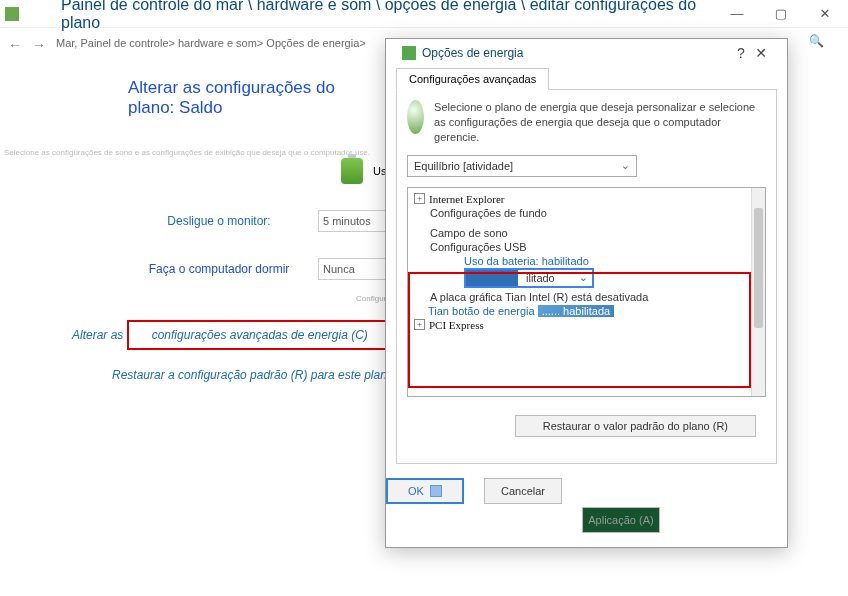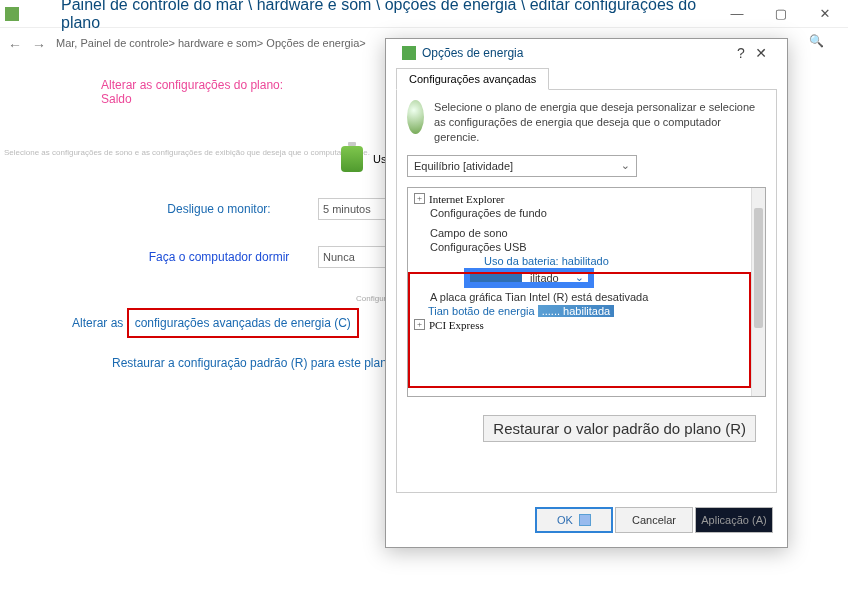--- a/index.html
+++ b/index.html
@@ -35,21 +35,21 @@
       color: #555;
     }
     .nav-arrow { font-size: 14px; color: #777; cursor: pointer; }
     .breadcrumb-row { flex: 1; display: flex; align-items: center; font-size: 11px; color: #666; }
     .search-icon { position: absolute; right: 24px; top: 6px; color: #555; font-size: 12px; }
     
     .content {
       position: relative;
       padding: 20px 16px 16px 16px;
     }
-    .plan-title { color: #ec4899; font-size: 12px; margin-left: 85px; max-width: 210px; }
+    .plan-title { color: #1d4ed8; font-size: 17px; margin-left: 112px; max-width: 210px; }
     .faint-desc {
       position: absolute; left: 4px; top: 90px;
       font-size: 8px; color: #bbb; max-width: 370px;
     }
     .use-row {
       display: flex; align-items: center; gap: 10px;
       margin-left: 325px; margin-top: 40px;
     }
     .battery-ico {
       width: 22px; height: 26px;
@@ -63,22 +63,22 @@
     }
     .form-row { display:flex; align-items:center; gap:14px; margin-top:26px; margin-left:118px; color:#1b6ab1; font-size:12px;}
     .form-row .label { width: 170px; text-align: center; }
     .form-row .disabled-label { color:#1d4ed8; }
     .select-box {
       width: 90px; height: 22px; border: 1px solid #ccc;
       background:#fff; padding: 2px 4px; color:#555; font-size:11px;
       display:flex; align-items:center;
     }
     .links-area { margin-top: 40px; margin-left: 56px; }
-    .link { color:#1b6ab1; font-size:12px; cursor:pointer; }
-    .link.red-box { border: 2px solid #d40000; display:inline-block; padding:6px 6px;}
+    .link { color:#1b6ab1; font-size:12px; cursor:pointer;font-style:italic; }
+    .link.red-box { border: 2px solid #d40000; display:inline-block; padding:6px 23px;}
     .link.restore { color:#1b6ab1; display:block; margin-top:18px; margin-left:40px;}
     .faint-center { position:absolute; left:356px; top:236px; font-size:8px; color:#aaa;}
     
     .dialog {
       position: absolute; left: 385px; top: 38px;
       width: 403px; height: 510px;
       background: #fff; border: 1px solid #999;
       box-shadow: 0 4px 20px rgba(0,0,0,0.25);
       display:flex; flex-direction:column;
     }
@@ -120,52 +120,52 @@
       background:#f0f0f0; border-left:1px solid #ddd;
     }
     .tree .scrollbar .thumb { position:absolute; left:2px; right:2px; top:20px; height:120px; background:#c9c9c9; border-radius:2px;}
     .tree-row { display:flex; align-items:center; gap:4px; padding:1px 6px;}
     .exp { width:11px; height:11px; border:1px solid #888; font-size:9px; line-height:9px; text-align:center; color:#555; cursor:pointer; background:#fff;}
     .tree-row.bold { font-family: Georgia, serif; color:#111;}
     .tree-row.blue { color:#1b6ab1;padding-left:20px; }
     .tree-row.highlighted { color:#1b6ab1;}
     .indent1 { padding-left: 22px;}
     .indent2 { padding-left: 40px;}
-    .indent3 { padding-left: 56px; margin-left: 20px;}
+    .indent3 { padding-left: 56px;}
     .tree-dropdown {
       display:flex; align-items:center; gap:4px;
       margin-left: 56px; width: 130px; height:20px;
-      border:6px solid #3b82f6; background:#fff;
+      border:2px solid #3b82f6; background:#fff;
     }
     .tree-dropdown .selleft {
       width:52px; background:#2f6fb3; height:100%;
     }
     .tree-dropdown .seltext { padding:0 4px; font-size:11px; color:#333;}
     .tree-dropdown .ddchev { margin-left:auto; padding:0 4px; color:#2f6fb3;}
     .red-frame {
       position:absolute; left:0px; top:84px; right:14px; height:116px;
       border: 2px solid #d40000; pointer-events:none;
     }
     .smeared { background: linear-gradient(90deg,#5a9fd4,#3f83c2); color:#fff; padding:0 4px;}
     .restore-plan-btn {
       align-self:flex-end; margin:8px 10px 0 0;
-      border:1px solid #bbb; background:#f2f2f2; padding:4px 9px;
-      font-size:15px; color:#333; cursor:pointer;
+      border:1px solid #bbb; background:#f2f2f2; padding:4px 27px;
+      font-size:11px; color:#333; cursor:pointer;
     }
     .dlg-buttons {
-      display:flex; gap:2px; justify-content:flex-end;
+      display:flex; gap:20px; 
       padding: 14px 14px 14px 0;
     }
     .btn {
       min-width: 78px; height:26px; border:1px solid #bbb;
       background:#f2f2f2; font-size:11px; color:#333; cursor:pointer;
       display:flex; align-items:center; justify-content:center;
     }
     .btn.primary { border:2px solid #2f83d6; color:#2f6fb3; }
-    .btn.disabled { color:#999; background:#0f172a;}
+    .btn.disabled { color:#999; background:#14532d;margin-top:29px;}
     .floppy-icon{width:12px;height:12px;background:#9be;border:1px solid #5a9fd4;display:inline-block;margin-right:4px;}
   </style>
 </head>
 <body>
 
 <div class="title-bar">
   <span class="icon">
     <svg width="14" height="14">
         <rect width="14" height="14" fill="#6aa84f"></rect>
       </svg>

